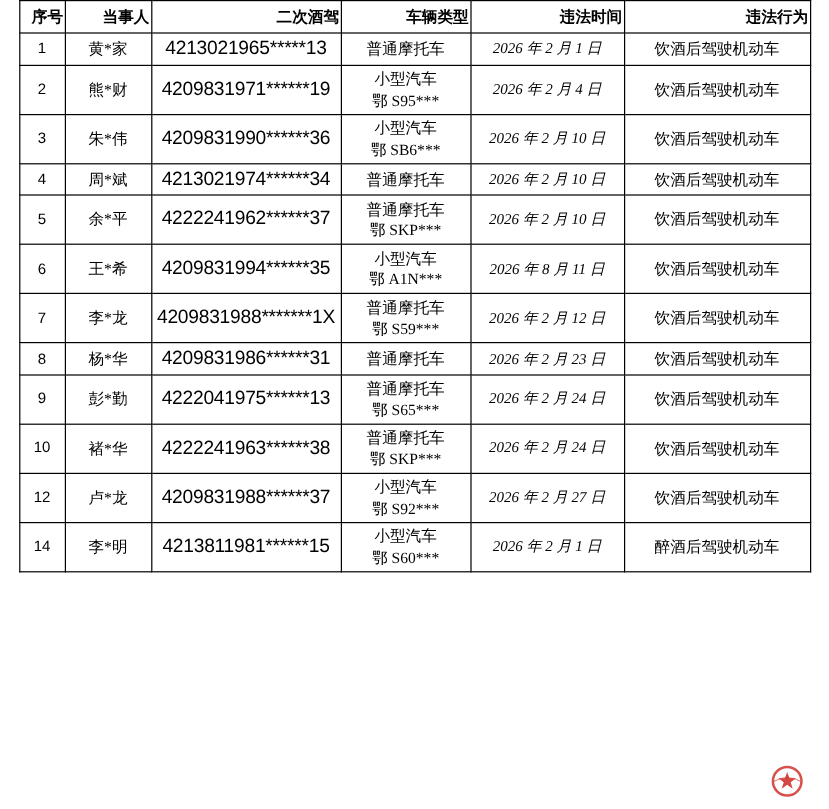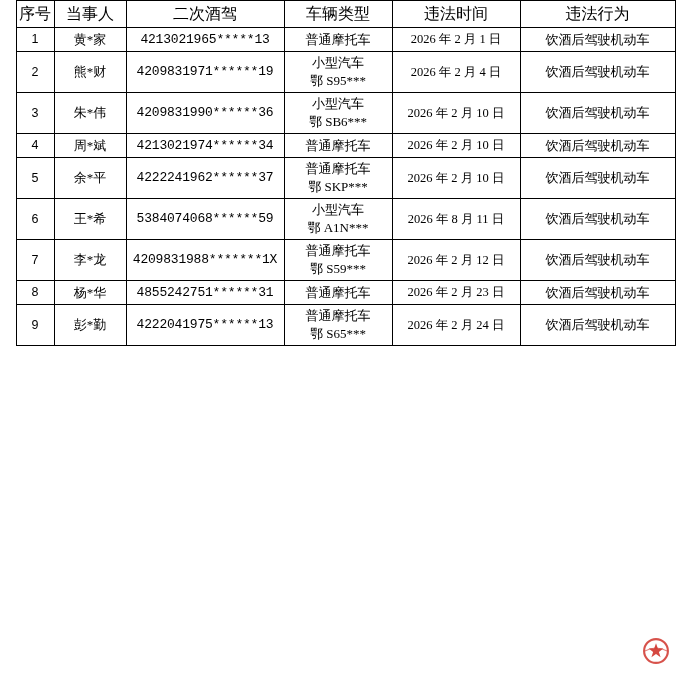--- a/index.html
+++ b/index.html
@@ -38,35 +38,37 @@
   table.notice th, table.notice td {
     border: 1px solid #000000;
     text-align: center;
     vertical-align: middle;
     font-size: 13px;
     line-height: 1.35;
     padding: 2px 1px;
     font-family: "Liberation Serif", "DejaVu Serif", serif;
   }
   table.notice th {
-    font-weight: normal;
+    font-weight: bold;
     height: 22px;
+    font-size: 13px;
+    text-align: right;
+  }
+  table.notice td.idnum {
+    font-family: Liberation Sans, sans-serif;
     font-size: 16px;
-  }
-  table.notice td.idnum {
-    font-family: Liberation Mono, monospace;
-    font-size: 13px;
     letter-spacing: -0.2px;
   }
   table.notice td.seq {
     font-family: "Liberation Sans", sans-serif;
     font-size: 12.5px;
   }
   table.notice td.date {
     font-size: 12.5px;
+    font-style: italic;
   }
   .col-seq { width: 38px; }
   .col-name { width: 72px; }
   .col-id { width: 158px; }
   .col-vehicle { width: 108px; }
   .col-time { width: 128px; }
   .col-behavior { width: 155px; }
   .veh-line2 {
     display: block;
   }
@@ -149,57 +151,81 @@
         <td>余*平</td>
         <td class="idnum">4222241962******37</td>
         <td><span>普通摩托车</span><span class="veh-line2">鄂 SKP***</span></td>
         <td class="date">2026 年 2 月 10 日</td>
         <td>饮酒后驾驶机动车</td>
       </tr>
 
       <tr class="row-h2">
         <td class="seq">6</td>
         <td>王*希</td>
-        <td class="idnum">5384074068******59</td>
+        <td class="idnum">4209831994******35</td>
         <td><span>小型汽车</span><span class="veh-line2">鄂 A1N***</span></td>
         <td class="date">2026 年 8 月 11 日</td>
         <td>饮酒后驾驶机动车</td>
       </tr>
 
       <tr class="row-h2">
         <td class="seq">7</td>
         <td>李*龙</td>
         <td class="idnum">4209831988*******1X</td>
         <td><span>普通摩托车</span><span class="veh-line2">鄂 S59***</span></td>
         <td class="date">2026 年 2 月 12 日</td>
         <td>饮酒后驾驶机动车</td>
       </tr>
 
       <tr class="row-h1">
         <td class="seq">8</td>
         <td>杨*华</td>
-        <td class="idnum">4855242751******31</td>
+        <td class="idnum">4209831986******31</td>
         <td><span>普通摩托车</span><span class="veh-line2"></span></td>
         <td class="date">2026 年 2 月 23 日</td>
         <td>饮酒后驾驶机动车</td>
       </tr>
 
       <tr class="row-h2">
         <td class="seq">9</td>
         <td>彭*勤</td>
         <td class="idnum">4222041975******13</td>
         <td><span>普通摩托车</span><span class="veh-line2">鄂 S65***</span></td>
         <td class="date">2026 年 2 月 24 日</td>
         <td>饮酒后驾驶机动车</td>
       </tr>
 
-
-
-
-
+      <tr class="row-h2">
+        <td class="seq">10</td>
+        <td>褚*华</td>
+        <td class="idnum">4222241963******38</td>
+        <td><span>普通摩托车</span><span class="veh-line2">鄂 SKP***</span></td>
+        <td class="date">2026 年 2 月 24 日</td>
+        <td>饮酒后驾驶机动车</td>
+      </tr>
+
+
+      <tr class="row-h2">
+        <td class="seq">12</td>
+        <td>卢*龙</td>
+        <td class="idnum">4209831988******37</td>
+        <td><span>小型汽车</span><span class="veh-line2">鄂 S92***</span></td>
+        <td class="date">2026 年 2 月 27 日</td>
+        <td>饮酒后驾驶机动车</td>
+      </tr>
+
+
+      <tr class="row-h2">
+        <td class="seq">14</td>
+        <td>李*明</td>
+        <td class="idnum">4213811981******15</td>
+        <td><span>小型汽车</span><span class="veh-line2">鄂 S60***</span></td>
+        <td class="date">2026 年 2 月 1 日</td>
+        <td>醉酒后驾驶机动车</td>
+      </tr>
 
 
     </tbody>
   </table>
 
   <svg class="stamp" viewBox="0 0 40 40">
     <circle cx="20" cy="20" r="14" fill="none" stroke="#d0342c" stroke-width="2.5" opacity="0.85"></circle>
     <path d="M20 11 L22.2 17.2 L28.6 17.2 L23.4 21.1 L25.4 27.3 L20 23.4 L14.6 27.3 L16.6 21.1 L11.4 17.2 L17.8 17.2 Z" fill="#d0342c" opacity="0.9"></path>
     <path d="M7 20 q13 -7 26 0" fill="none" stroke="#d0342c" stroke-width="1.2" opacity="0.6"></path>
   </svg>

